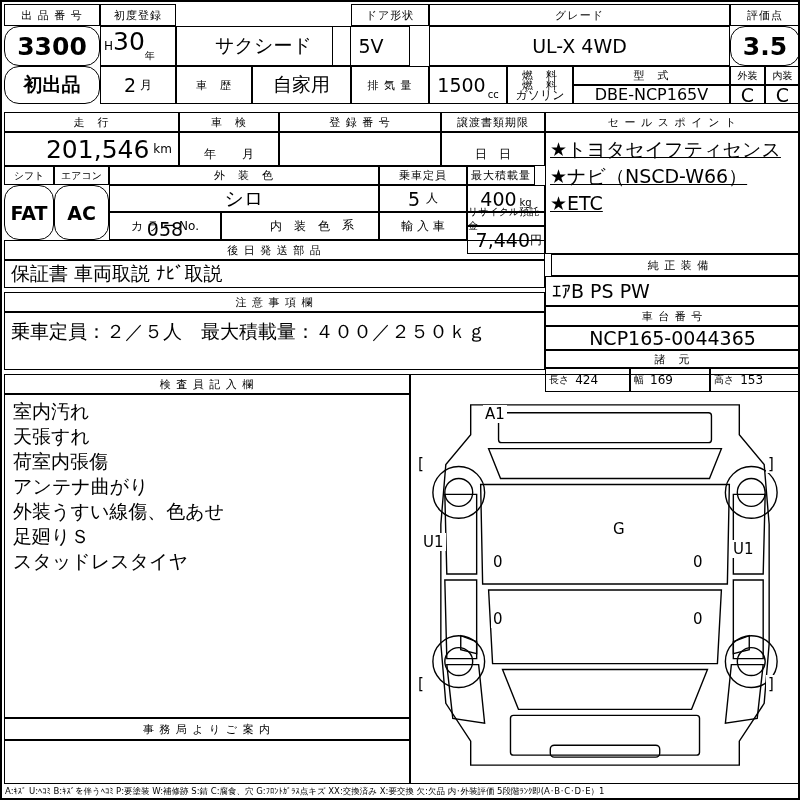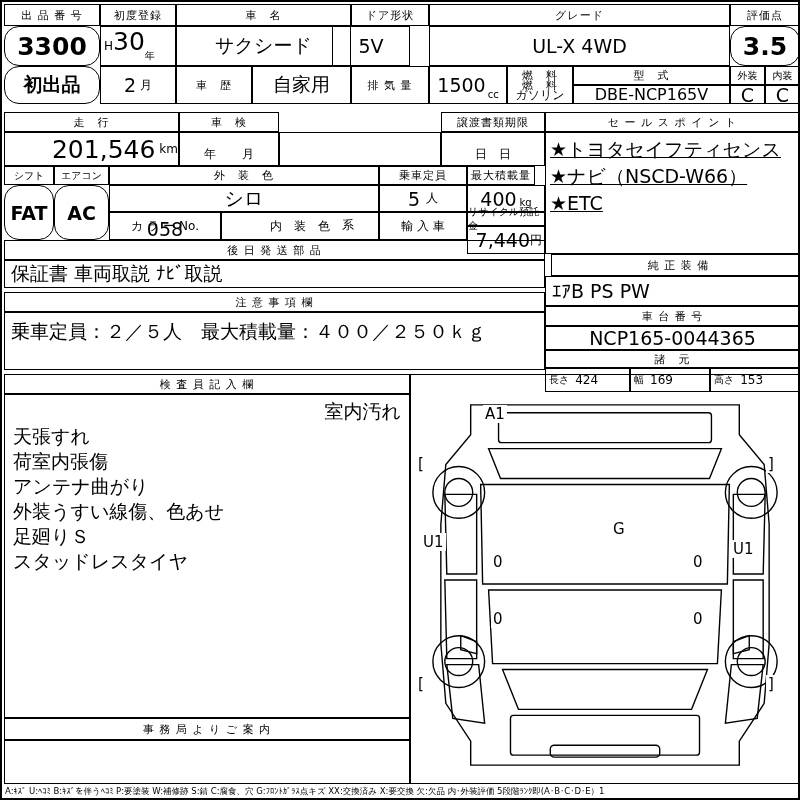--- a/index.html
+++ b/index.html
@@ -41,21 +41,20 @@
       <span class="sm">H</span>
       <span class="big">30</span>
       <span class="xs" style="align-self:flex-end;padding-bottom:2px;">年</span>
     </div>
   </div>
   <div class="bx ctr" style="left:98px;top:64px;width:76px;height:38px;">
     <span class="mid">2</span>
     <span class="sm" style="padding-left:4px;">月</span>
   </div>
 
-  <div class="bx ctr lbl" style="left:174px;top:2px;width:175px;height:22px;">車　名</div>
   <div class="bx ctr mid" style="left:174px;top:24px;width:175px;height:40px;">サクシード</div>
 
   <div class="bx ctr lbl" style="left:174px;top:64px;width:76px;height:38px;">車　歴</div>
   <div class="bx ctr mid" style="left:250px;top:64px;width:99px;height:38px;">自家用</div>
 
   <div class="bx ctr lbl" style="left:349px;top:2px;width:78px;height:22px;">ドア形状</div>
   <div class="bx ctr mid" style="left:330px;top:24px;width:78px;height:40px;">5V</div>
 
   <div class="bx ctr lbl" style="left:349px;top:64px;width:78px;height:38px;">排 気 量</div>
 
@@ -76,31 +75,32 @@
   <div class="bx ctr big bold" style="left:728px;top:24px;width:70px;height:40px;">3.5</div>
   <div class="bx ctr xs" style="left:728px;top:64px;width:35px;height:19px;">外装</div>
   <div class="bx ctr xs" style="left:763px;top:64px;width:35px;height:19px;">内装</div>
   <div class="bx ctr mid" style="left:728px;top:83px;width:35px;height:19px;">C</div>
   <div class="bx ctr mid" style="left:763px;top:83px;width:35px;height:19px;">C</div>
 
   <div class="ctr sm" style="position:absolute;left:505px;top:64px;width:66px;height:38px;display:flex;align-items:flex-end;justify-content:center;padding-bottom:2px;">ガソリン</div>
   <div class="ctr lbl" style="position:absolute;left:505px;top:64px;width:66px;height:18px;display:flex;align-items:center;justify-content:center;">燃　料</div>
 
   <div class="bx ctr lbl" style="left:2px;top:110px;width:175px;height:20px;">走　行</div>
-  <div class="bx" style="left:2px;top:130px;width:175px;height:34px;display:flex;align-items:center;justify-content:flex-end;padding-right:0;">
+  <div class="bx" style="left:2px;top:130px;width:175px;height:34px;display:flex;align-items:center;justify-content:flex-end;padding-right:6px;">
     <span class="big">201,546</span>
     <span class="sm" style="padding-left:4px;">km</span>
   </div>
 
   <div class="bx ctr lbl" style="left:177px;top:110px;width:100px;height:20px;">車　検</div>
   <div class="bx ctr sm" style="left:177px;top:130px;width:100px;height:34px;display:flex;align-items:flex-end;justify-content:center;padding-bottom:2px;">
     <span>年</span>
     <span style="padding-left:26px;">月</span>
   </div>
 
+  <div class="bx ctr lbl" style="left:277px;top:110px;width:162px;height:20px;">登 録 番 号</div>
   <div class="bx" style="left:277px;top:130px;width:162px;height:34px;"></div>
 
   <div class="bx ctr lbl" style="left:439px;top:110px;width:104px;height:20px;">譲渡書類期限</div>
   <div class="bx ctr sm" style="left:439px;top:130px;width:104px;height:34px;display:flex;align-items:flex-end;justify-content:center;padding-bottom:2px;">日　日</div>
 
   <div class="bx ctr lbl" style="left:543px;top:110px;width:255px;height:20px;">セ ー ル ス ポ イ ン ト</div>
   <div class="bx col" style="left:543px;top:130px;width:255px;height:122px;padding:3px 4px;text-decoration:underline;">
     <div class="mid nowrap" style="line-height:27px;">★トヨタセイフティセンス</div>
     <div class="mid nowrap" style="line-height:27px;">★ナビ（NSCD-W66）</div>
     <div class="mid nowrap" style="line-height:27px;">★ETC</div>
@@ -158,21 +158,21 @@
     <span class="xs" style="padding-left:3px;">幅</span>
     <span class="sm" style="padding-left:6px;">169</span>
   </div>
   <div class="bx" style="left:708px;top:366px;width:90px;height:24px;display:flex;align-items:center;">
     <span class="xs" style="padding-left:3px;">高さ</span>
     <span class="sm" style="padding-left:6px;">153</span>
   </div>
 
   <div class="bx ctr lbl" style="left:2px;top:372px;width:406px;height:20px;">検 査 員 記 入 欄</div>
   <div class="bx col" style="left:2px;top:392px;width:406px;height:324px;padding:4px 8px;">
-    <div class="mid" style="line-height:25px;text-align:right;">室内汚れ</div>
+    <div class="mid" style="line-height:25px;">室内汚れ</div>
     <div class="mid" style="line-height:25px;">天張すれ</div>
     <div class="mid" style="line-height:25px;">荷室内張傷</div>
     <div class="mid" style="line-height:25px;">アンテナ曲がり</div>
     <div class="mid" style="line-height:25px;">外装うすい線傷、色あせ</div>
     <div class="mid" style="line-height:25px;">足廻りＳ</div>
     <div class="mid" style="line-height:25px;">スタッドレスタイヤ</div>
   </div>
 
   <div class="bx ctr lbl" style="left:2px;top:716px;width:406px;height:22px;">事 務 局 よ り ご 案 内</div>
   <div class="bx lft sm" style="left:2px;top:738px;width:406px;height:44px;padding-left:6px;"></div>

